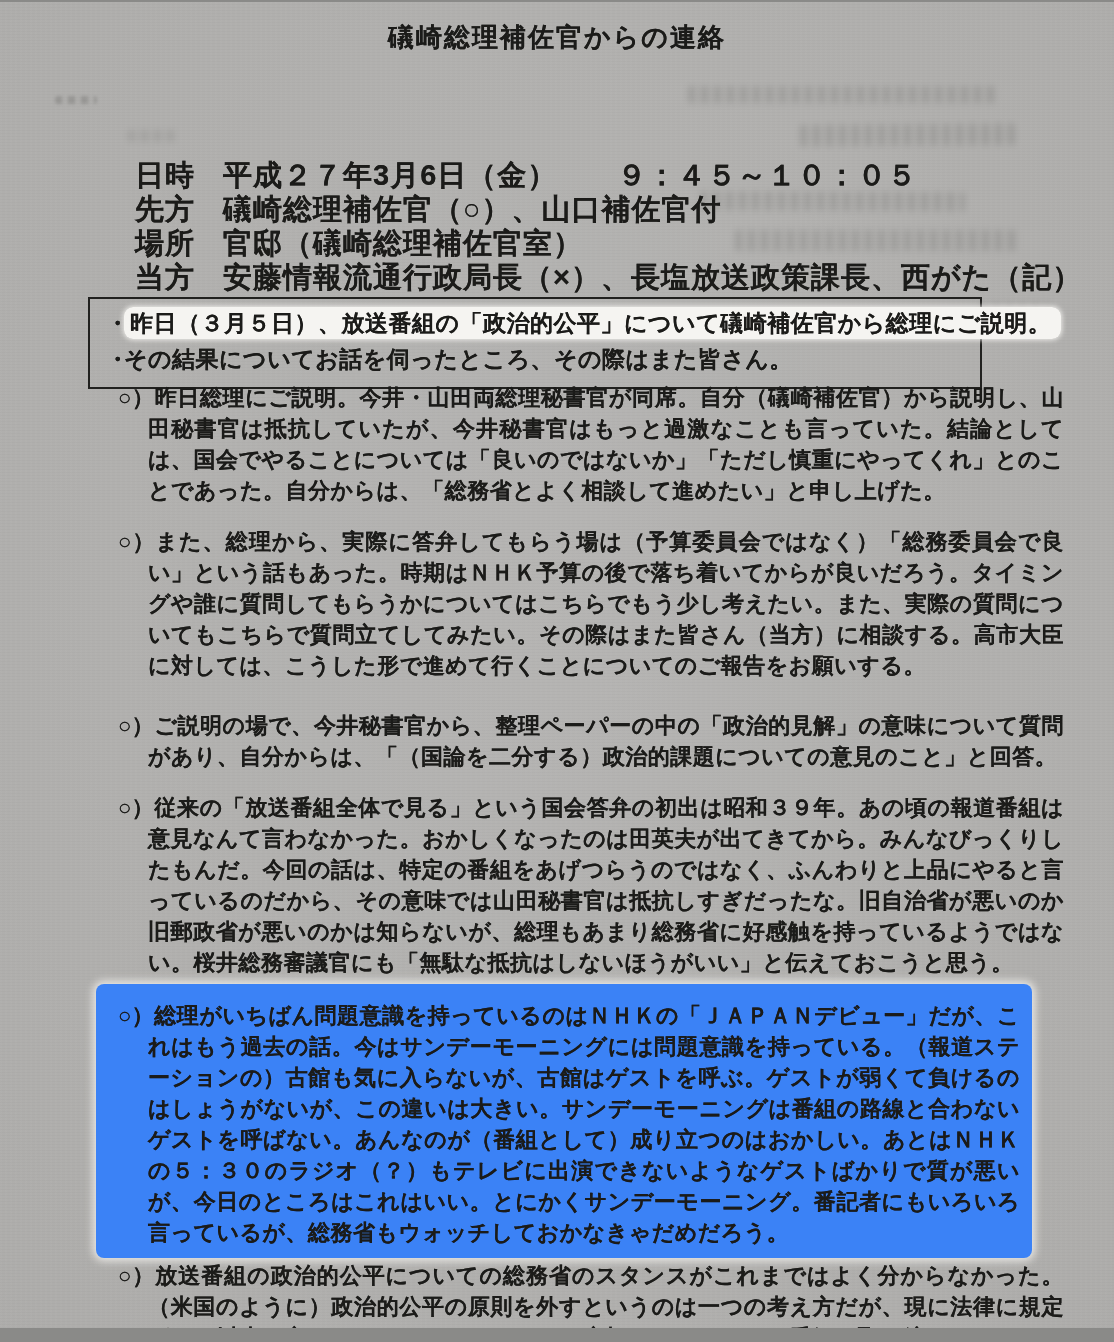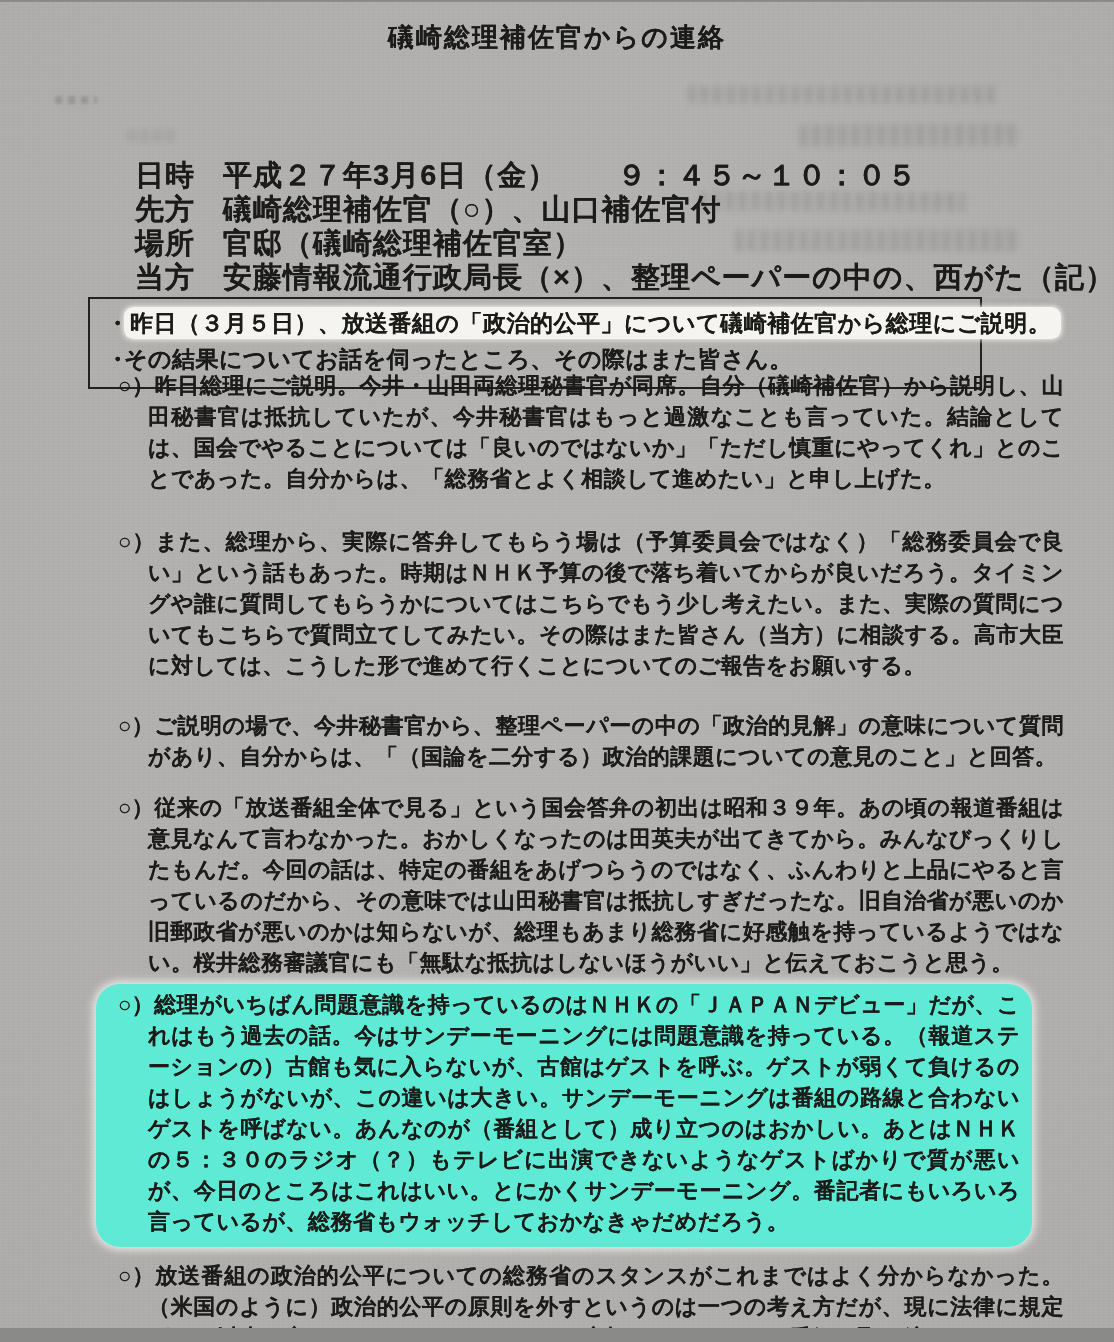--- a/index.html
+++ b/index.html
@@ -65,30 +65,30 @@
   }
 
   .body-text {
     position: absolute; left: 118px; width: 916px;
     font-size: 22px; line-height: 31px;
     letter-spacing: .5px;
     text-align: justify;
     text-shadow: 0 0 .5px rgba(20,20,18,.8);
   }
   .para { padding-left: 30px; text-indent: -30px; }
-  .p1 { top: 368px; }
+  .p1 { top: 380px; }
   .p2 { top: 524px; }
   .p3 { top: 708px; }
   .p4 { top: 790px; }
   .p5 { top: 982px; left: 96px; width: 936px; }
   .p6 { top: 1258px; }
   .para-highlight {
-    background: #5eead4;
-    border-radius: 24px;
-    padding: 5px 12px 10px 22px;
+    background: #3b82f6;
+    border-radius: 8px;
+    padding: 16px 12px 10px 22px;
     box-shadow: 0 0 8px 3px rgba(244,243,240,.85);
     box-sizing: border-box;
   }
   .para-highlight .para-inner { padding-left: 30px; text-indent: -30px; }
 
   
   .ghost {
     position: absolute;
     background: repeating-linear-gradient(90deg,
       rgba(55,55,52,.55) 0 7px, rgba(130,130,126,.12) 7px 13px);
@@ -129,21 +129,21 @@
     <div class="meta-row">
       <span class="meta-label">先方</span>
       <span class="meta-value">礒崎総理補佐官（○）、山口補佐官付</span>
     </div>
     <div class="meta-row">
       <span class="meta-label">場所</span>
       <span class="meta-value">官邸（礒崎総理補佐官室）</span>
     </div>
     <div class="meta-row">
       <span class="meta-label">当方</span>
-      <span class="meta-value">安藤情報流通行政局長（×）、整理ペーパーの中の、西がた（記）</span>
+      <span class="meta-value">安藤情報流通行政局長（×）、長塩放送政策課長、西がた（記）</span>
     </div>
   </div>
 
   <div class="summary-box">
     <span class="bullet-line">
       <span class="bullet-marker">・</span><span class="hl-line">昨日（３月５日）、放送番組の「政治的公平」について礒崎補佐官から総理にご説明。</span>
     </span>
     <span class="bullet-line">
       <span class="bullet-marker">・</span><span>その結果についてお話を伺ったところ、その際はまた皆さん。</span>
     </span>

